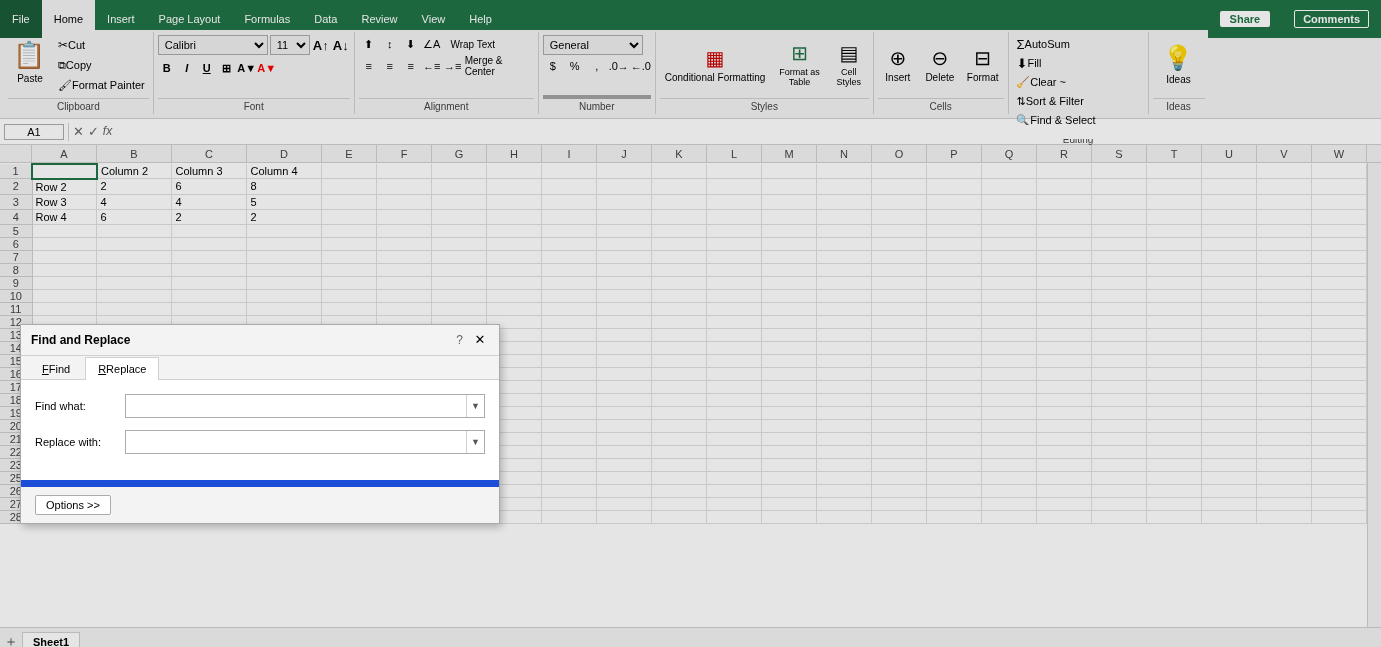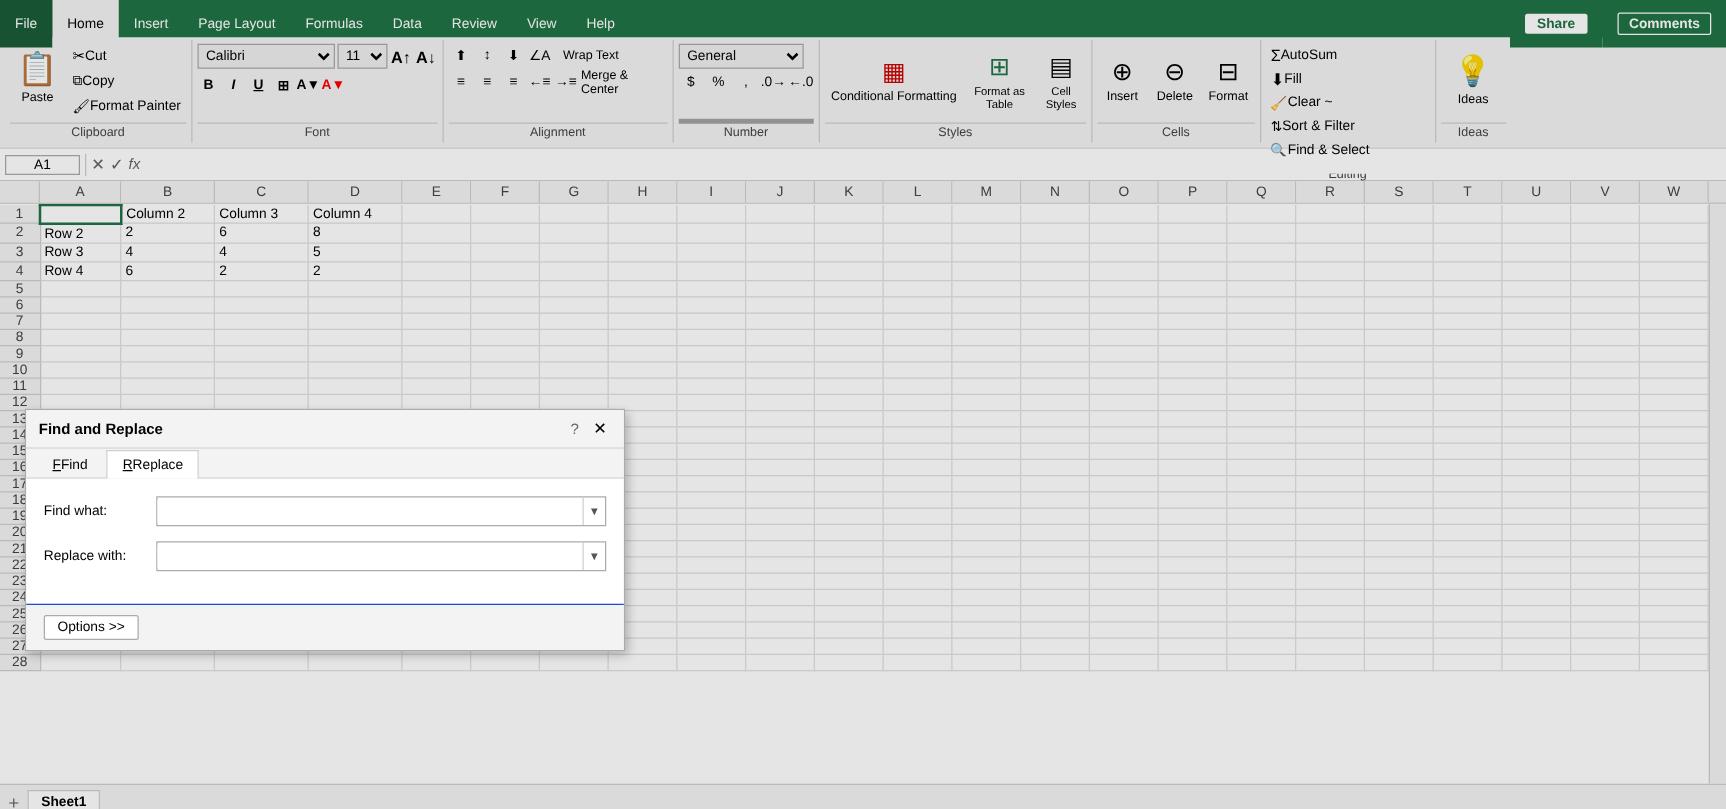--- a/index.html
+++ b/index.html
@@ -134,21 +134,21 @@
     .modal-field { display: flex; align-items: center; margin-bottom: 12px; }
     .modal-label { width: 90px; font-size: 11px; }
     .modal-input-wrap { flex: 1; display: flex; align-items: center; border: 1px solid #ababab; background: #fff; }
     .modal-input { flex: 1; border: none; font-size: 11px; padding: 3px 4px; outline: none; }
     .modal-dropdown-arrow {
       width: 18px; height: 22px; display: flex; align-items: center; justify-content: center;
       border-left: 1px solid #d0d0d0; cursor: pointer; font-size: 9px; color: #555;
     }
 
     
-    .modal-footer { background: #f3f3f3; border-top: 1px solid #1d4ed8; padding: 8px 14px; display: flex; justify-content: flex-end; align-items: center; gap: 4px; }
+    .modal-footer { background: #f3f3f3; border-top: 7px solid #1d4ed8; padding: 8px 14px; display: flex; justify-content: flex-end; align-items: center; gap: 4px; }
     .modal-options-btn {
       padding: 3px 10px; border: 1px solid #ababab; background: #fff; cursor: pointer;
       font-size: 11px; border-radius: 2px; margin-right: auto;
     }
 
     
     .modal-buttons { display: flex; gap: 4px; align-items: center; }
     .btn-default {
       padding: 3px 12px; border: 2px solid #217346; background: #fff; cursor: pointer;
       font-size: 11px; border-radius: 2px;
@@ -1034,46 +1034,20 @@
               <td class="cell"></td>
               <td class="cell"></td>
               <td class="cell"></td>
               <td class="cell"></td>
               <td class="cell"></td>
               <td class="cell"></td>
               <td class="cell"></td>
               <td class="cell"></td>
             </tr>
             <tr>
-              <td class="row-num">24</td>
-              <td class="cell"></td>
-              <td class="cell"></td>
-              <td class="cell"></td>
-              <td class="cell"></td>
-              <td class="cell"></td>
-              <td class="cell"></td>
-              <td class="cell"></td>
-              <td class="cell"></td>
-              <td class="cell"></td>
-              <td class="cell"></td>
-              <td class="cell"></td>
-              <td class="cell"></td>
-              <td class="cell"></td>
-              <td class="cell"></td>
-              <td class="cell"></td>
-              <td class="cell"></td>
-              <td class="cell"></td>
-              <td class="cell"></td>
-              <td class="cell"></td>
-              <td class="cell"></td>
-              <td class="cell"></td>
-              <td class="cell"></td>
-              <td class="cell"></td>
-            </tr>
-            <tr>
               <td class="row-num">25</td>
               <td class="cell"></td>
               <td class="cell"></td>
               <td class="cell"></td>
               <td class="cell"></td>
               <td class="cell"></td>
               <td class="cell"></td>
               <td class="cell"></td>
               <td class="cell"></td>
               <td class="cell"></td>

